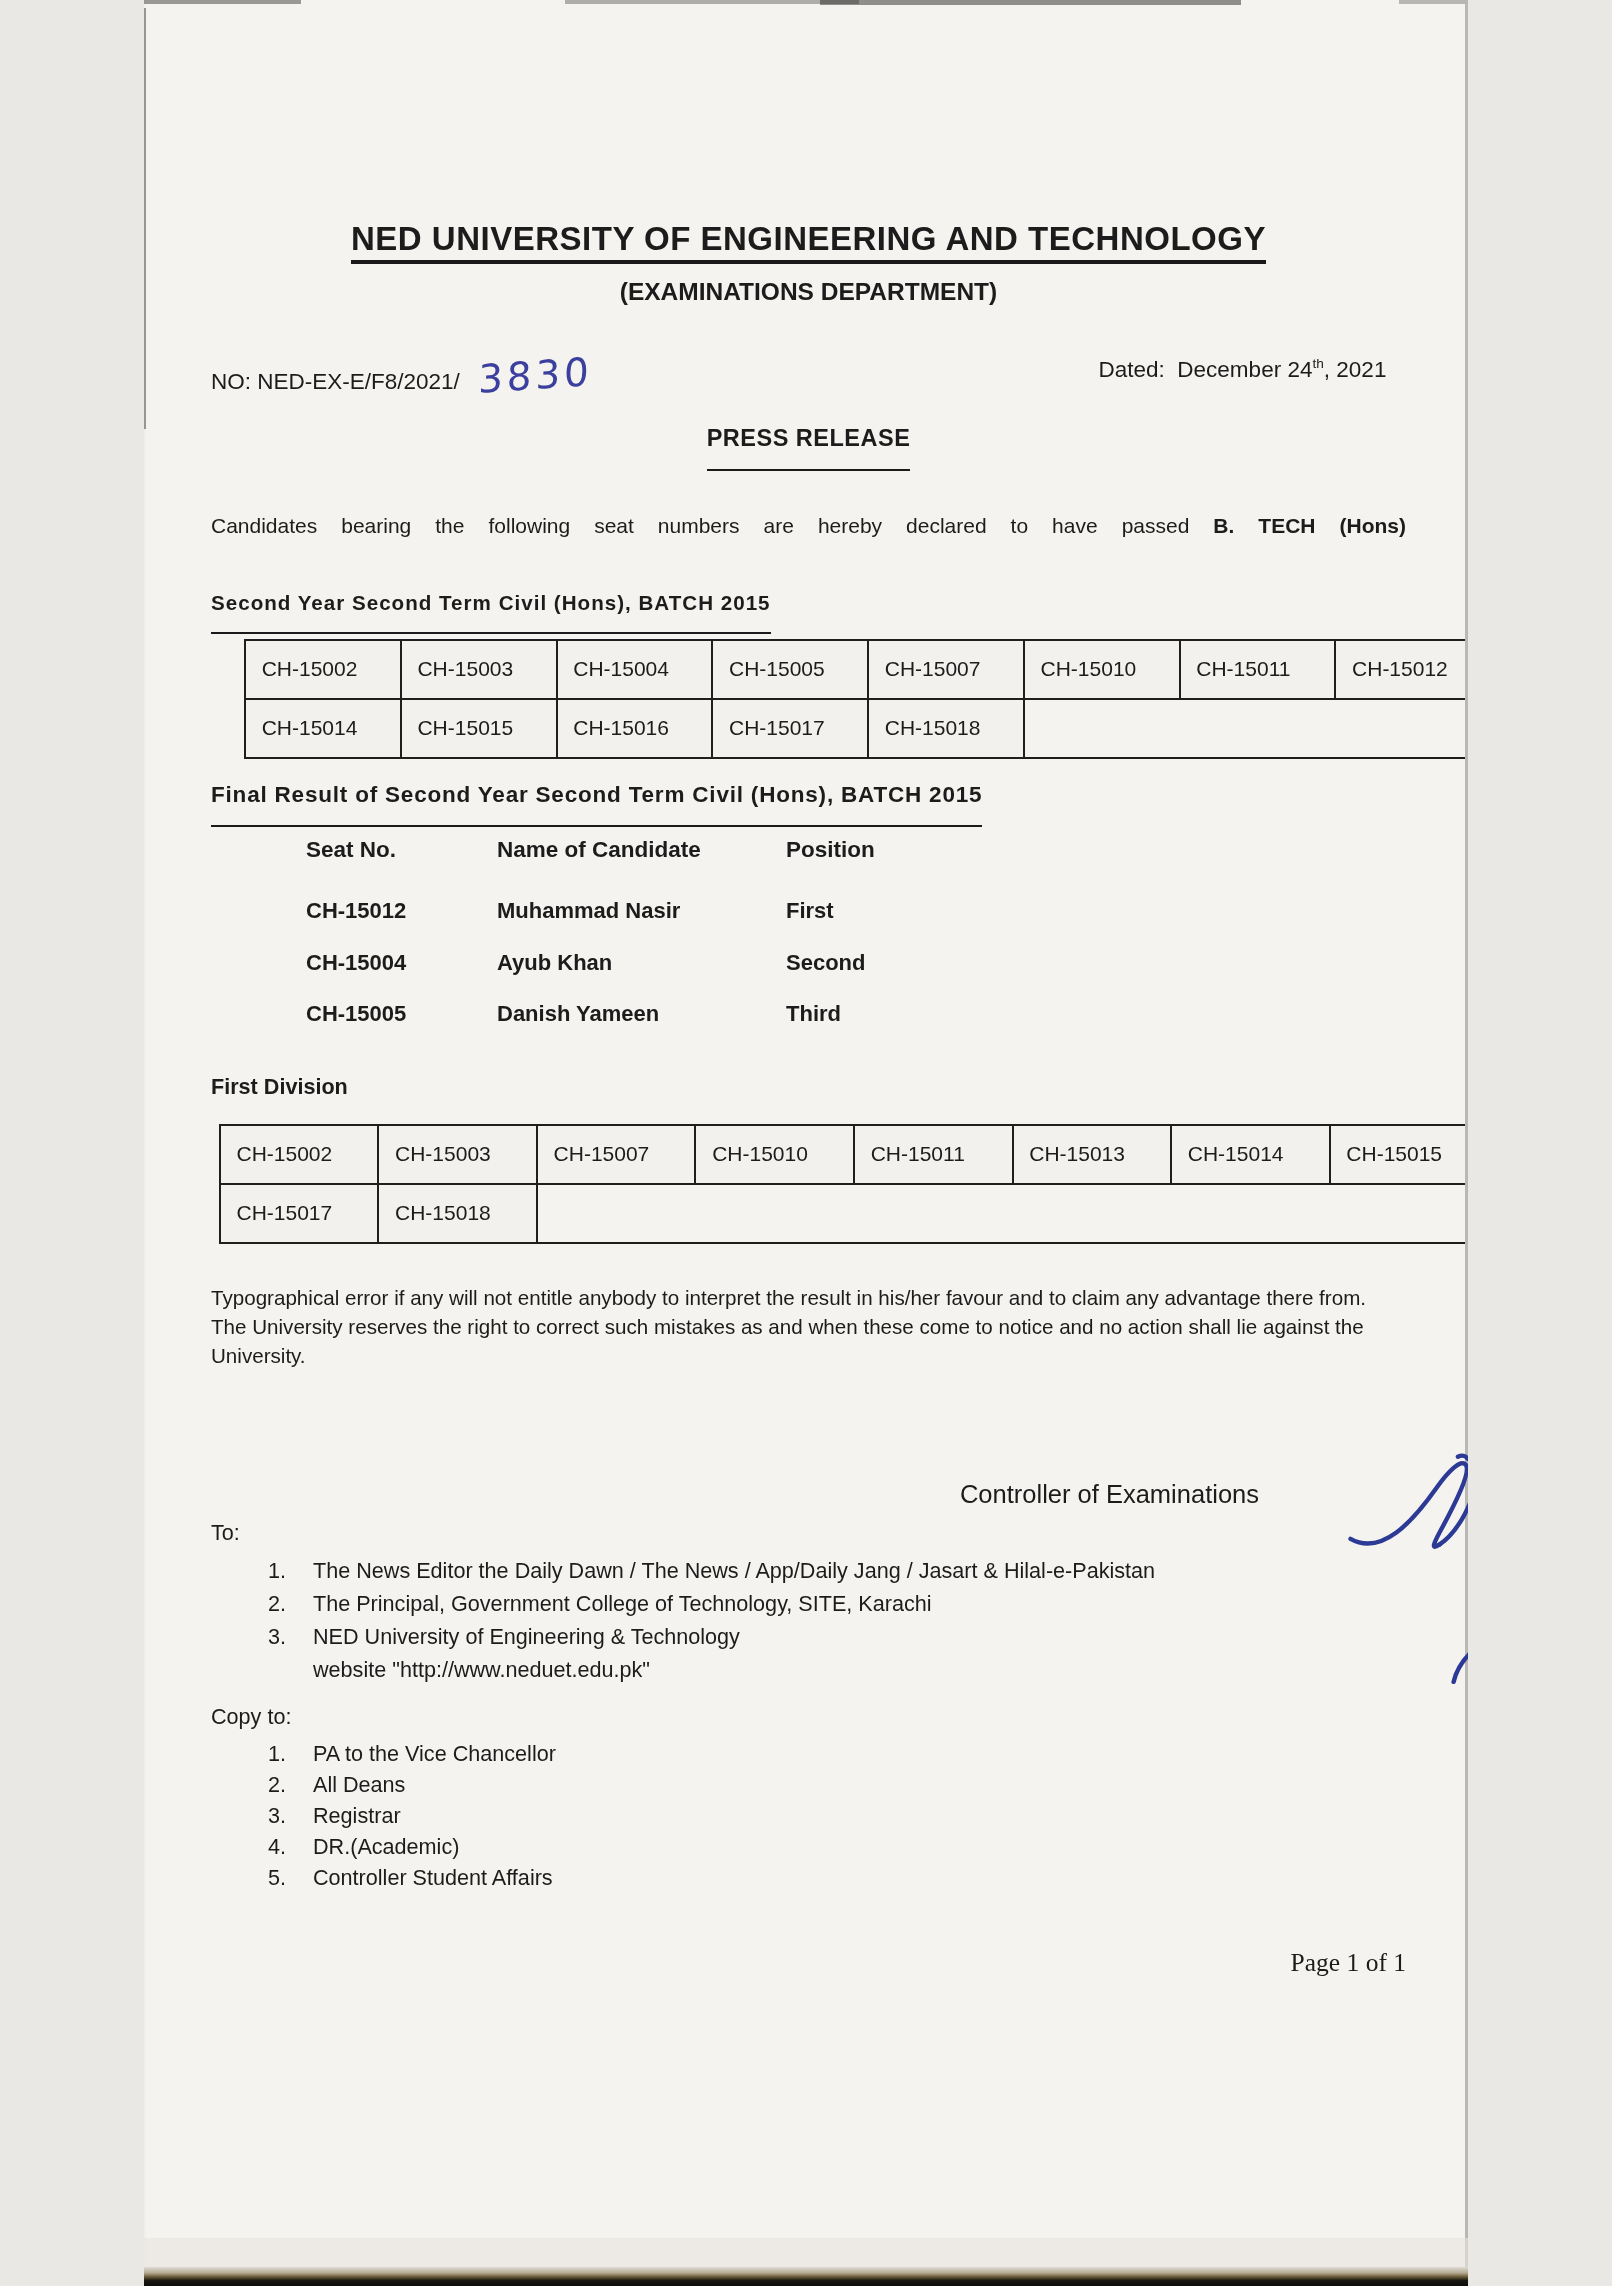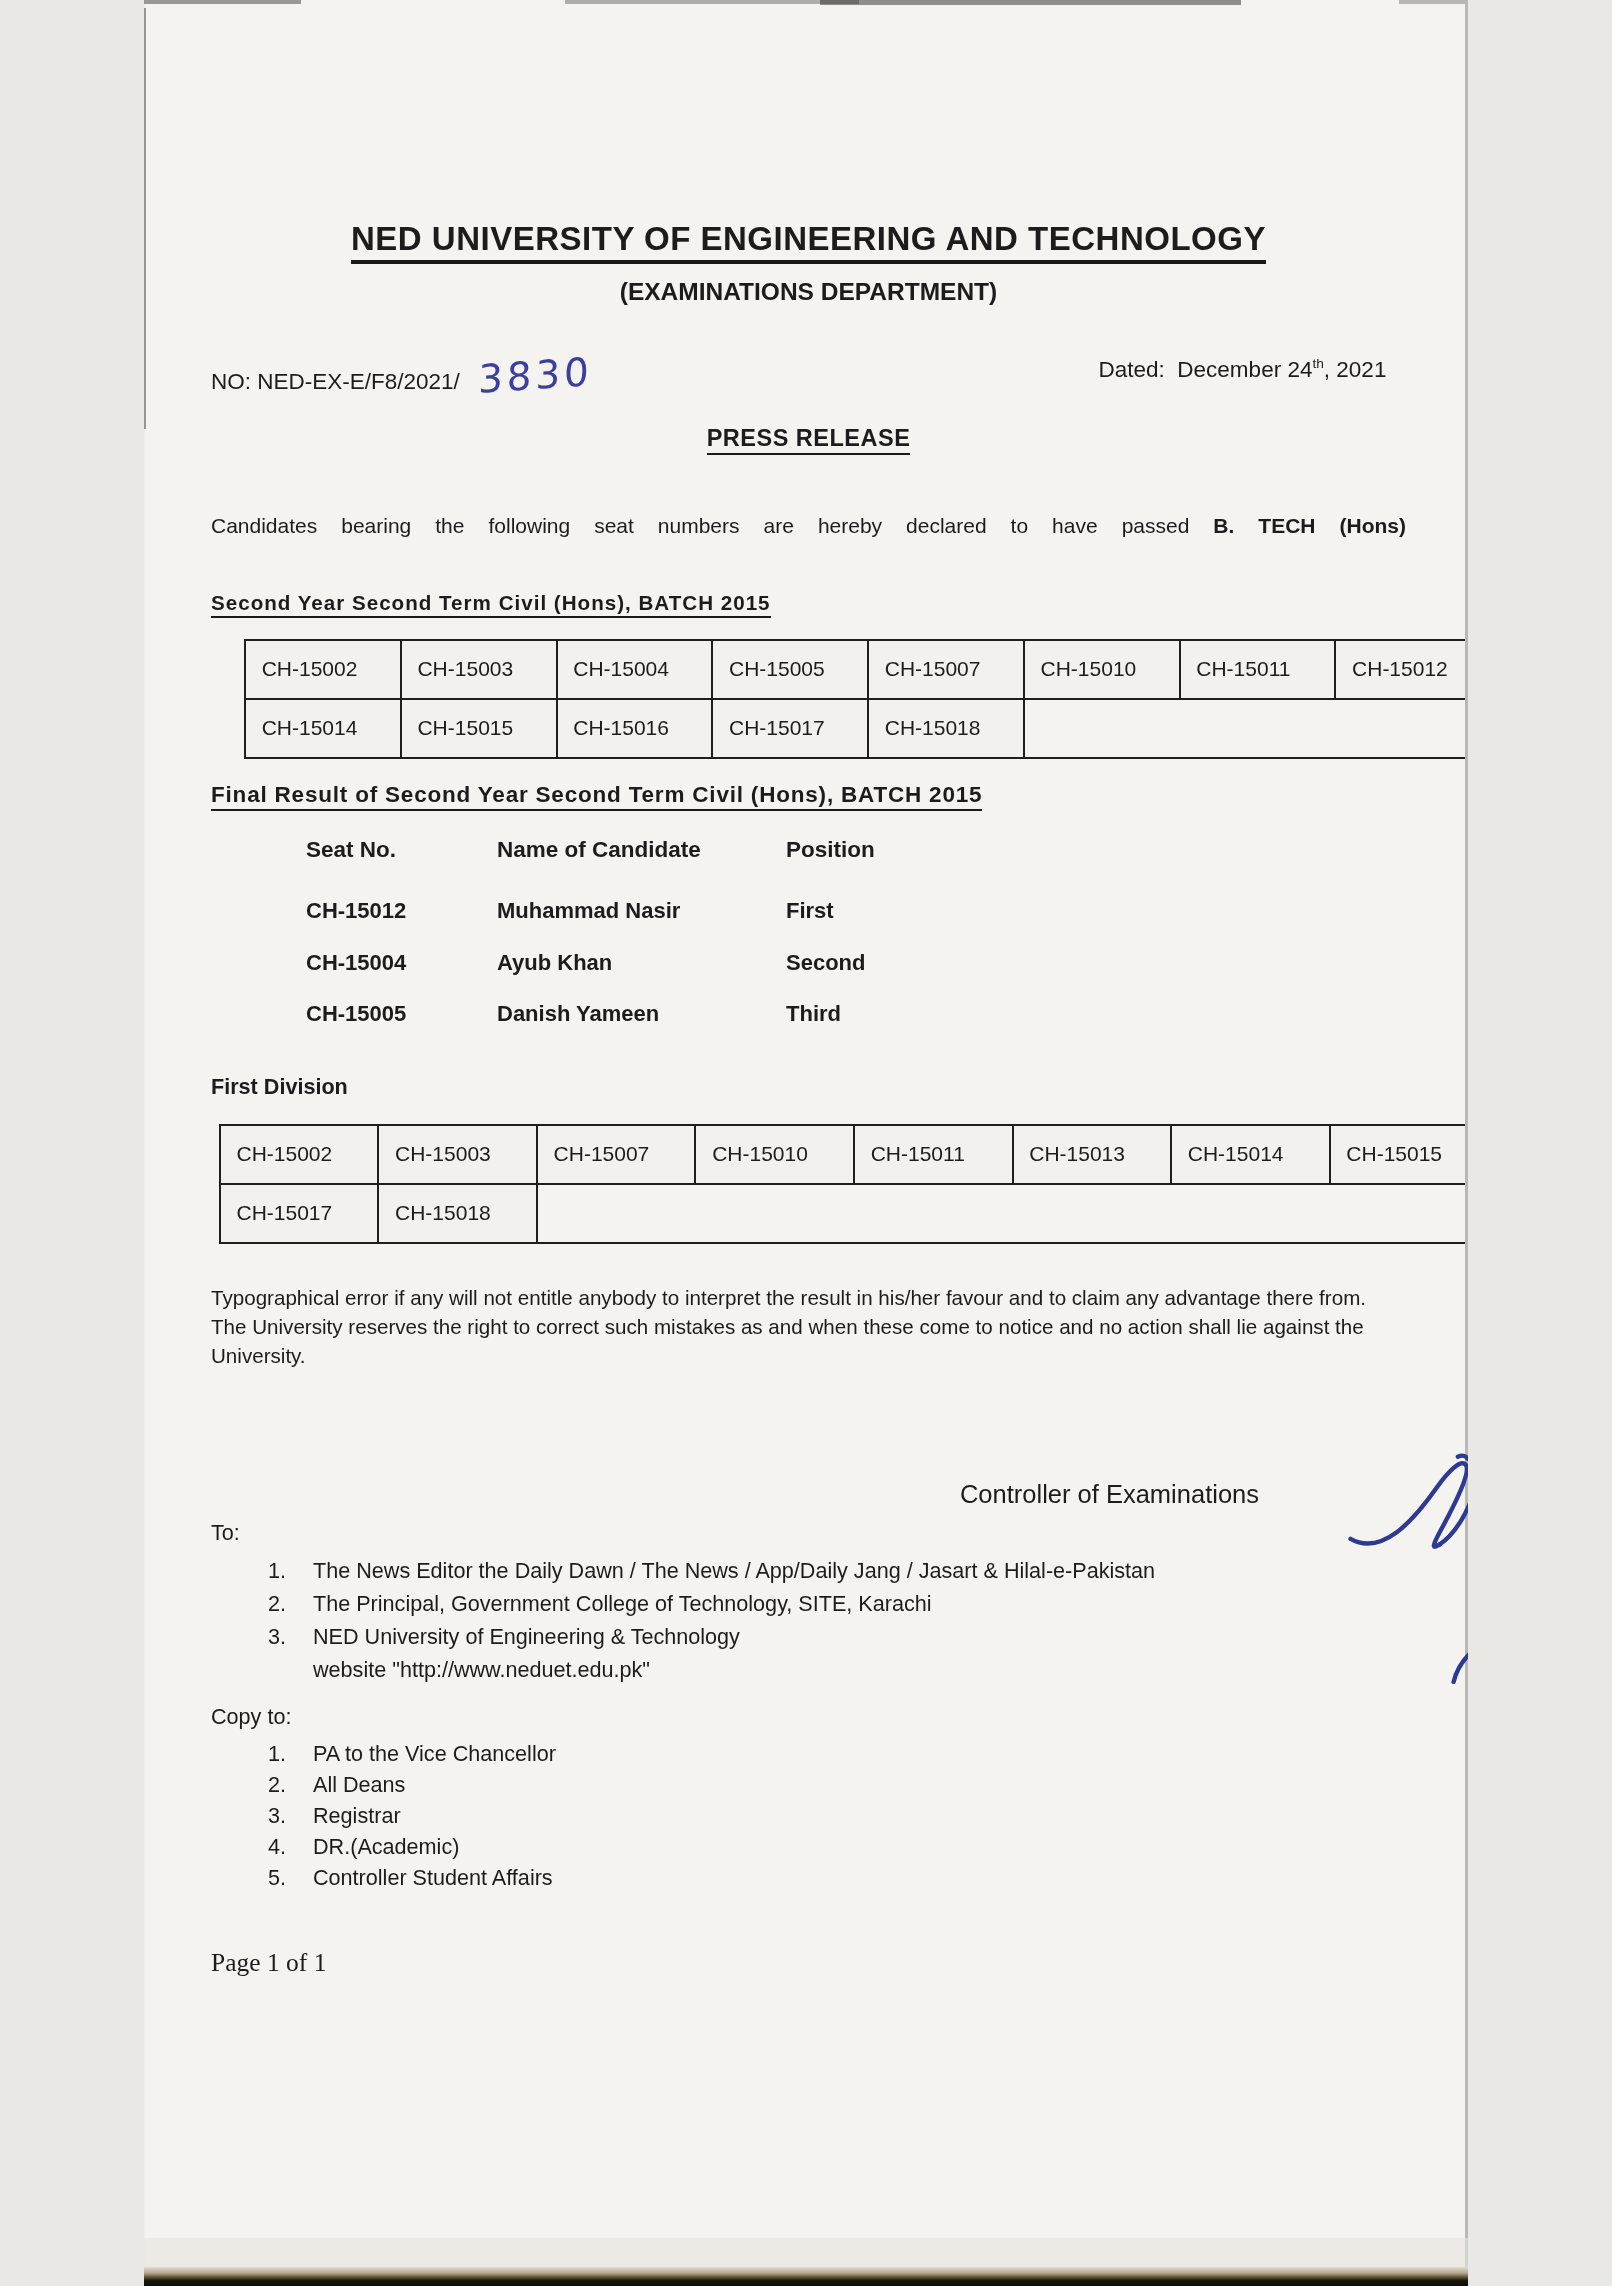--- a/index.html
+++ b/index.html
@@ -34,21 +34,21 @@
   .refrow{margin-top:43px;display:flex;justify-content:space-between;align-items:flex-start;height:53px;}
   .refno{font-size:22.5px;font-weight:500;padding-top:7.8px;}
   .hand-number{
     display:inline-block;font-family:"DejaVu Sans",sans-serif;
     font-size:39px;color:#3b3f9e;letter-spacing:3.9px;
     transform:rotate(-4deg) skewX(-5deg);margin-left:11.8px;line-height:1;
   }
   .dated{font-size:22.5px;font-weight:500;margin-right:19.6px;padding-top:7.8px;}
   .dated sup{font-size:13.7px;}
   .press{margin-top:23.5px;text-align:center;font-size:23.5px;font-weight:bold;letter-spacing:0.5px;}
-  .u2{border-bottom:2.9px solid #1a1a1a;padding-bottom:2px;}
+  .u2{border-bottom:2.9px solid #1a1a1a;padding-bottom:18px;}
 
   .intro{margin-top:55px;font-size:21px;line-height:37px;}
   .intro .l1{text-align:justify;text-align-last:justify;}
   .intro b{font-weight:bold;}
 
   .sec-heading{margin-top:47px;font-size:20.6px;font-weight:bold;letter-spacing:1px;}
   .seat-label{margin-top:13.7px;font-size:21.6px;font-weight:bold;}
 
   table.seat{border-collapse:collapse;table-layout:fixed;margin-top:23.5px;}
   table.t1{width:1404px;margin-left:33px;}
@@ -74,21 +74,21 @@
 
   .controller{margin-top:110px;text-align:right;padding-right:147px;font-size:25.5px;}
 
   .to-label{margin-top:11.8px;font-size:21.6px;}
   ol.plist{margin:7.8px 0 0;padding:0;list-style:none;counter-reset:n;font-size:21.6px;line-height:33px;}
   ol.plist li{position:relative;padding-left:102px;counter-increment:n;white-space:pre-line;}
   ol.plist li::before{content:counter(n) ".";position:absolute;left:57px;}
   .copy-label{margin-top:17.6px;font-size:21.6px;}
   ol.copy{line-height:31px;}
 
-  .footer{margin-top:55px;text-align:left;font-family:"Liberation Serif",serif;font-size:25.5px;}
+  .footer{margin-top:55px;text-align:right;font-family:"Liberation Serif",serif;font-size:25.5px;}
 
   .sig1{position:absolute;left:1198px;top:1449px;}
   .sig2{position:absolute;left:1290px;top:1576px;}
   .sig-text{font-family:"Liberation Sans",sans-serif;font-style:italic;fill:#30389a;}
 </style>
 </head>
 <body>
 
 <div class="page">
 

